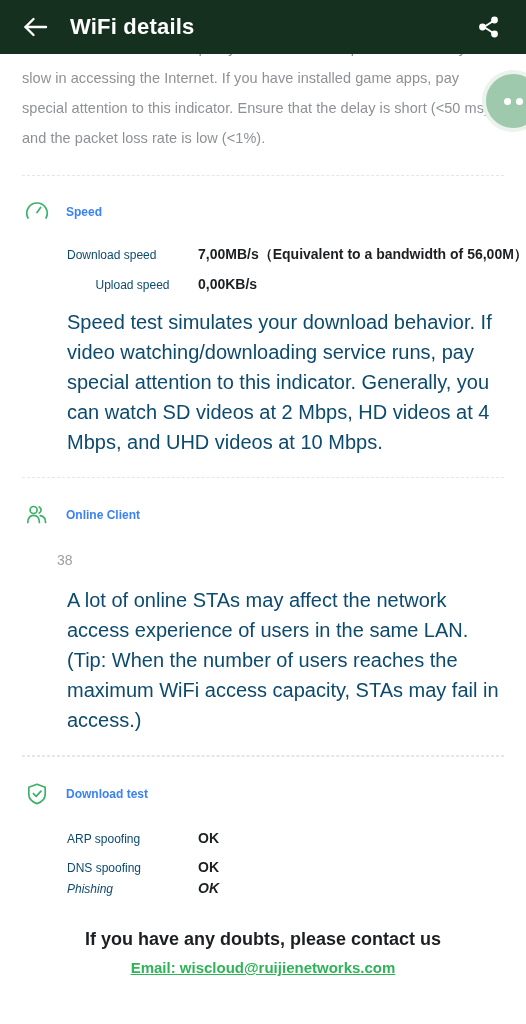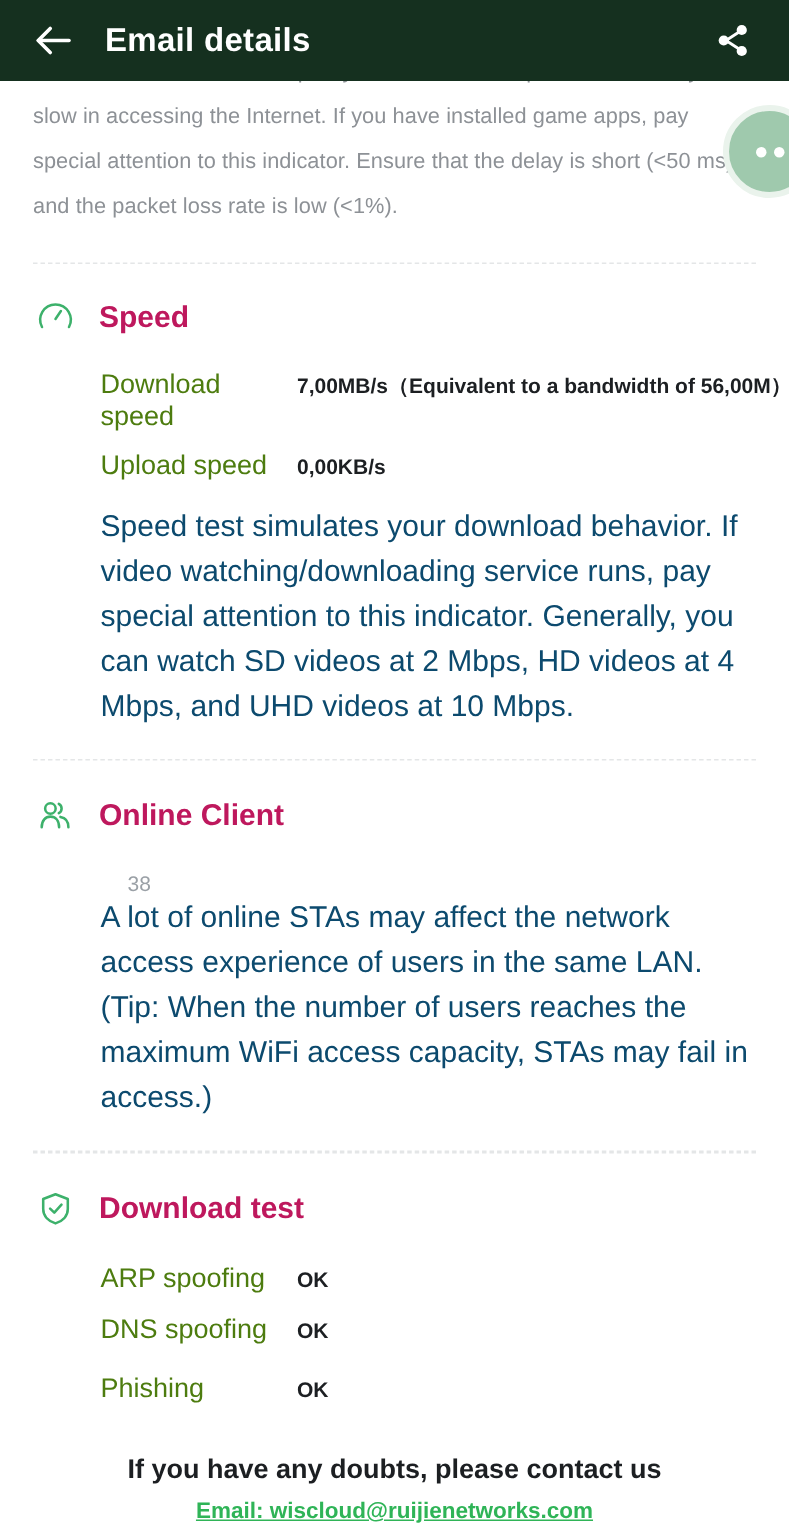--- a/index.html
+++ b/index.html
@@ -46,28 +46,28 @@
     font-size: 14.5px; color: #8d9196; line-height: 30px; white-space: nowrap;
   }
   .para {
     font-size: 14.5px; line-height: 30px; color: #8d9196;
     letter-spacing: .05px;
   }
 
   
   .sec-head { display: flex; align-items: center; gap: 14px; }
   .sec-icon { width: 30px; height: 30px; display: flex; align-items: center; justify-content: center; flex: 0 0 30px; }
-  .sec-title { font-size: 20px; font-weight: bold; color: #be185d; }
+  .sec-title { font-size: 12px; font-weight: bold; color: #3b82f6; }
 
   
   .kv { display: flex; align-items: baseline; margin-left: 45px; }
-  .kv .k { width: 131px; font-size: 18px; color: #4d7c0f; flex: 0 0 131px; }
+  .kv .k { width: 131px; font-size: 12px; color: #0c4a6e; flex: 0 0 131px; }
   .kv .v { font-size: 14px; font-weight: bold; color: #1c1f22; white-space: nowrap; }
   .body-text { margin-left: 45px; font-size: 20px; line-height: 30px; color: #0c4a6e; }
-  .plain-val { margin-left: 63px; font-size: 14px; color: #9aa0a6; }
+  .plain-val { margin-left: 35px; font-size: 14px; color: #9aa0a6; }
 
   
   .fab {
     position: absolute; right: -18px; top: 16px;
     width: 62px; height: 62px; border-radius: 50%;
     background: #9fc9ad; border: 4px solid #eaf3ec;
     display: flex; align-items: center; justify-content: center;
     gap: 5px; z-index: 20; cursor: pointer;
   }
   .fab i { width: 7px; height: 7px; border-radius: 50%; background: #fff; display: block; }
@@ -86,21 +86,21 @@
 
 <div class="screen">
 
   <div class="appbar">
     <div class="back">
       <svg width="26" height="22" viewBox="0 0 26 22">
         <path d="M10.5 3 L2.5 11 L10.5 19" fill="none" stroke="#fff" stroke-width="2.4" stroke-linecap="round" stroke-linejoin="round"></path>
         <line x1="2.6" y1="11" x2="23" y2="11" stroke="#fff" stroke-width="2.4" stroke-linecap="round"></line>
       </svg>
     </div>
-    <div class="title">Email details</div>
+    <div class="title">WiFi details</div>
     <div class="share">
       <svg width="26" height="26" viewBox="0 0 26 26">
         <line x1="9" y1="13" x2="19" y2="6.5" stroke="#fff" stroke-width="1.9"></line>
         <line x1="9" y1="13" x2="19" y2="19.5" stroke="#fff" stroke-width="1.9"></line>
         <circle cx="19.5" cy="6" r="3.4" fill="#fff"></circle>
         <circle cx="7.5" cy="13" r="3.4" fill="#fff"></circle>
         <circle cx="19.5" cy="20" r="3.4" fill="#fff"></circle>
       </svg>
     </div>
   </div>
@@ -129,21 +129,21 @@
             <line x1="13" y1="13.6" x2="16.6" y2="8.4" stroke="#3DB16B" stroke-width="1.7" stroke-linecap="round"></line>
           </svg>
         </span>
         <span class="sec-title">Speed</span>
       </div>
 
       <div class="kv" style="margin-top:19px;">
         <span class="k">Download speed</span>
         <span class="v">7,00MB/s（Equivalent to a bandwidth of 56,00M）</span>
       </div>
-      <div class="kv" style="margin-top:12px;">
+      <div class="kv" style="margin-top:12px;text-align:center;">
         <span class="k">Upload speed</span>
         <span class="v">0,00KB/s</span>
       </div>
 
       <div class="body-text" style="margin-top:15px;">Speed test simulates your download behavior. If video watching/downloading service runs, pay special attention to this indicator. Generally, you can watch SD videos at 2 Mbps, HD videos at 4 Mbps, and UHD videos at 10 Mbps.</div>
     </div>
 
     <div class="divider"></div>
 
     <div class="section" style="padding-top:22px;padding-bottom:20px;">
@@ -153,21 +153,21 @@
             <circle cx="9.6" cy="8" r="3.5" fill="none" stroke="#3DB16B" stroke-width="1.7"></circle>
             <path d="M3.8 20.5 C3.8 15.8 6.4 13.4 9.6 13.4 C12.8 13.4 15.4 15.8 15.4 20.5" fill="none" stroke="#3DB16B" stroke-width="1.7" stroke-linecap="round"></path>
             <path d="M15.2 4.9 A3.5 3.5 0 0 1 15.2 11.1" fill="none" stroke="#3DB16B" stroke-width="1.7" stroke-linecap="round"></path>
             <path d="M16.3 13.6 C19.3 14.1 21.6 16.4 21.6 20.5" fill="none" stroke="#3DB16B" stroke-width="1.7" stroke-linecap="round"></path>
           </svg>
         </span>
         <span class="sec-title">Online Client</span>
       </div>
 
       <div class="plain-val" style="margin-top:22px;">38</div>
-      <div class="body-text" style="white-space:pre-line;">A lot of online STAs may affect the network access experience of users in the same LAN.
+      <div class="body-text" style="margin-top:17px;white-space:pre-line;">A lot of online STAs may affect the network access experience of users in the same LAN.
 (Tip: When the number of users reaches the maximum WiFi access capacity, STAs may fail in access.)</div>
     </div>
 
     <div class="divider"></div>
 
 
     <div class="divider"></div>
 
     <div class="section" style="padding-top:22px;padding-bottom:14px;">
       <div class="sec-head">
@@ -181,21 +181,21 @@
       </div>
 
       <div class="kv" style="margin-top:21px;">
         <span class="k">ARP spoofing</span>
         <span class="v">OK</span>
       </div>
       <div class="kv" style="margin-top:13px;">
         <span class="k">DNS spoofing</span>
         <span class="v">OK</span>
       </div>
-      <div class="kv" style="margin-top:18px;">
+      <div class="kv" style="margin-top:5px;font-style:italic;">
         <span class="k">Phishing</span>
         <span class="v">OK</span>
       </div>
     </div>
 
     <div class="footer" style="padding-top:19px;">
       <div class="contact">If you have any doubts, please contact us</div>
       <div class="email">Email: wiscloud@ruijienetworks.com</div>
 
       

